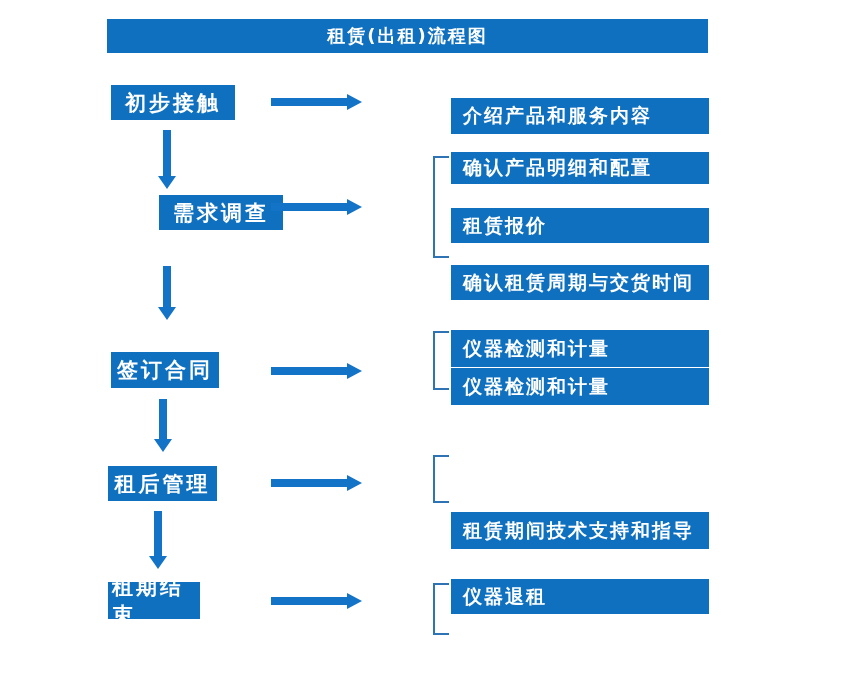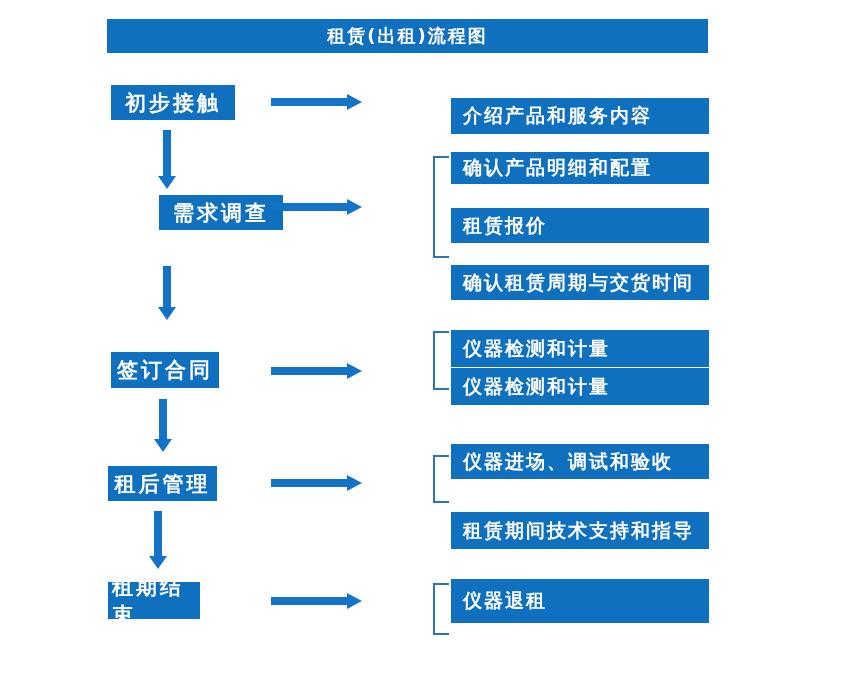--- a/index.html
+++ b/index.html
@@ -145,18 +145,17 @@
 
   <div class="out-box" style="top:78px;  height:36px;">介绍产品和服务内容</div>
 
   <div class="out-box" style="top:132px; height:32px;">确认产品明细和配置</div>
   <div class="out-box" style="top:188px; height:35px;text-align:right;">租赁报价</div>
   <div class="out-box" style="top:245px; height:35px;">确认租赁周期与交货时间</div>
 
   <div class="out-box" style="top:310px; height:37px;">仪器检测和计量</div>
   <div class="out-box" style="top:348px; height:37px;">仪器检测和计量</div>
 
-  <div class="out-box" style="top:424px; height:35px;">仪器进场、调试和验收</div>
   <div class="out-box" style="top:492px; height:37px;">租赁期间技术支持和指导</div>
 
-  <div class="out-box" style="top:559px; height:44px;">仪器退租</div>
+  <div class="out-box" style="top:559px; height:35px;">仪器退租</div>
 
 </div>
 
 </body></html>

